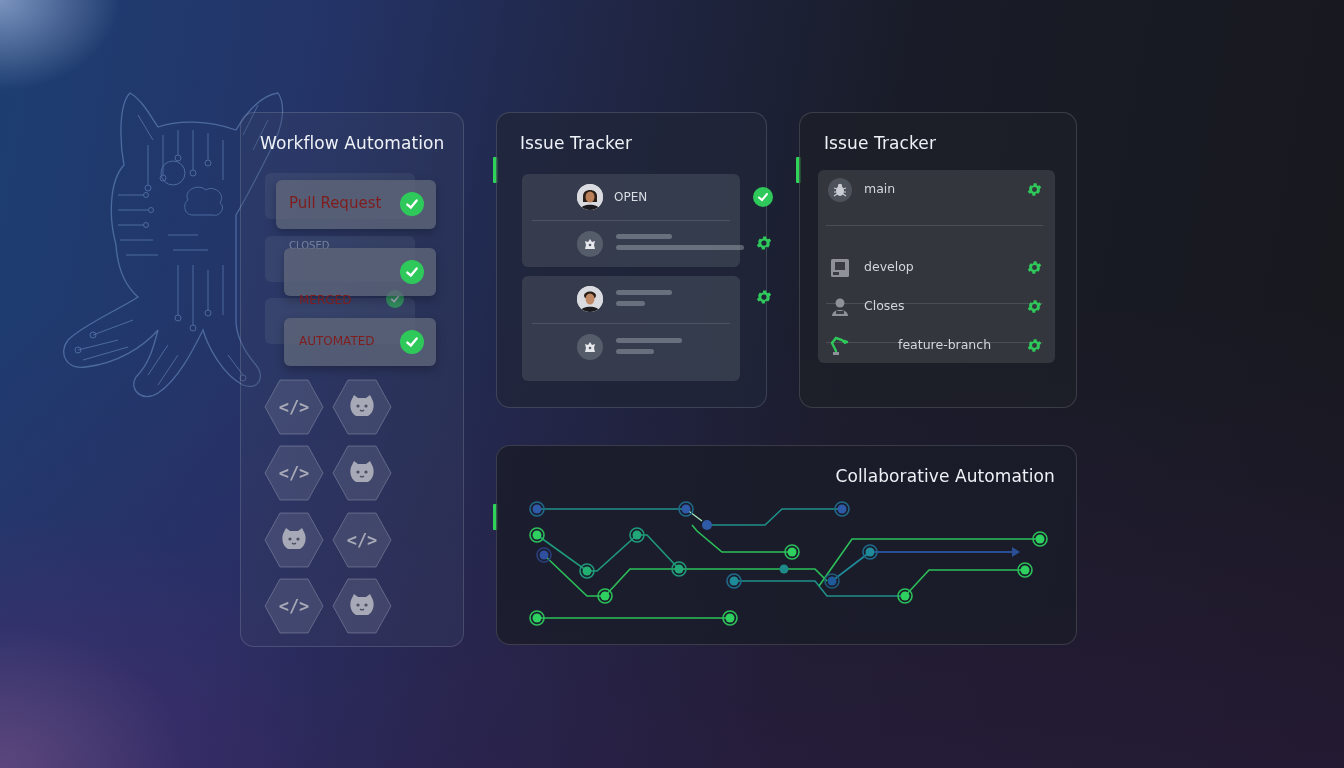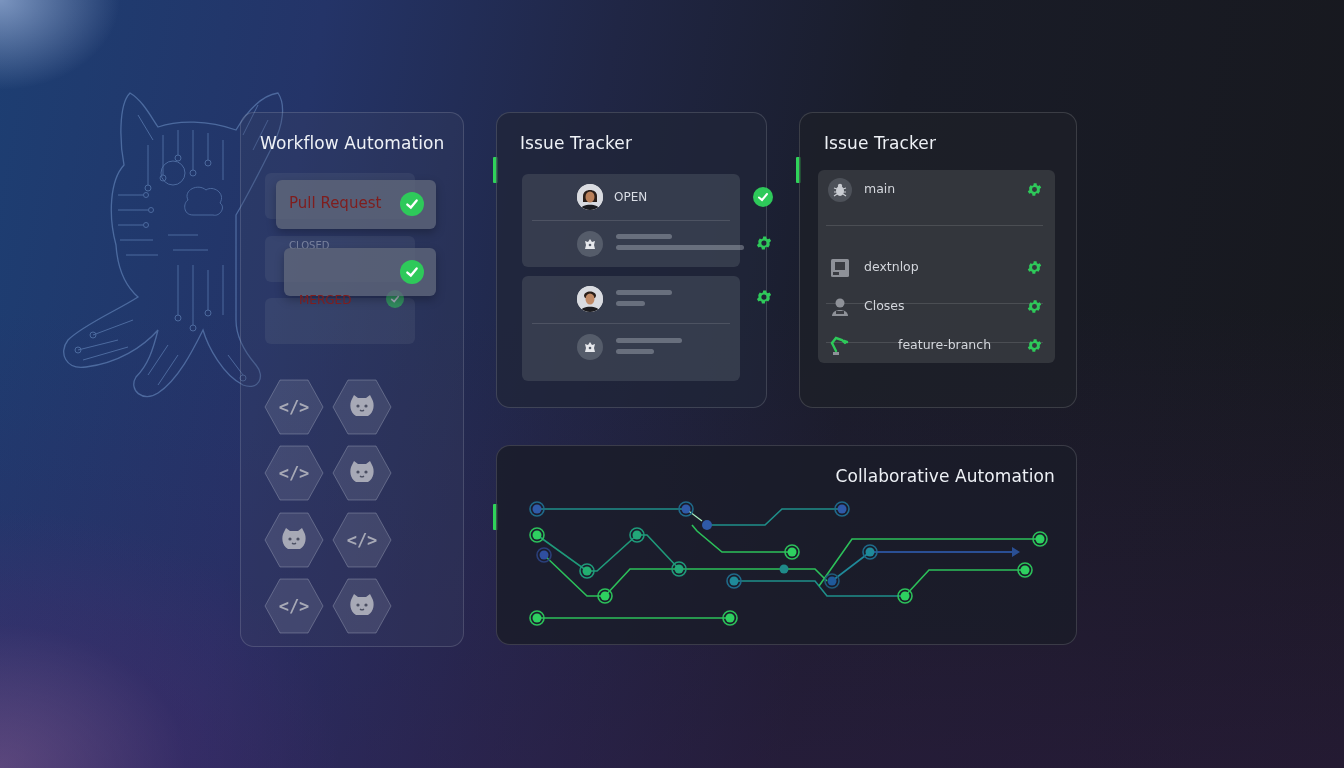--- a/index.html
+++ b/index.html
@@ -124,20 +124,28 @@
     </div>
   </div>
   <div class="wf-card" style="left:43px; top:135px; width:152px; height:48px;">
     <span class="label" style="top:16px; font-size:12px;margin-top:29px;">MERGED</span>
     <div class="check" style="right:12px; top:12px;">
       <svg width="14" height="14" viewBox="0 0 12 12">
           <path d="M2 6.5 L5 9 L10 3" stroke="#fff" stroke-width="2" fill="none" stroke-linecap="round"></path>
         </svg>
     </div>
   </div>
+  <div class="wf-card" style="left:43px; top:205px; width:152px; height:48px;">
+    <span class="label" style="top:16px; font-size:12px;">AUTOMATED</span>
+    <div class="check" style="right:12px; top:12px;">
+      <svg width="14" height="14" viewBox="0 0 12 12">
+          <path d="M2 6.5 L5 9 L10 3" stroke="#fff" stroke-width="2" fill="none" stroke-linecap="round"></path>
+        </svg>
+    </div>
+  </div>
 
   <div class="hex" style="left:23px; top:266px;">
     <svg viewBox="0 0 60 56">
         <path d="M16 1 L44 1 L59 28 L44 55 L16 55 L1 28 Z" fill="rgba(150,155,175,0.2)" stroke="rgba(200,205,220,0.3)" stroke-linejoin="round"></path>
       </svg>
     <div class="glyph">&lt;/&gt;</div>
   </div>
   <div class="hex" style="left:91px; top:266px;">
     <svg viewBox="0 0 60 56">
         <path d="M16 1 L44 1 L59 28 L44 55 L16 55 L1 28 Z" fill="rgba(150,155,175,0.2)" stroke="rgba(200,205,220,0.3)" stroke-linejoin="round"></path>
@@ -288,21 +296,21 @@
       <div class="br-sep"></div>
     </div>
     <div class="br-row" style="top:78px;">
       <div class="br-icon" style="border-radius:2px; background:transparent;">
         <svg width="20" height="20" viewBox="0 0 20 20">
             <rect x="1" y="1" width="18" height="18" rx="1.5" fill="#8e9198"></rect>
             <rect x="5" y="4" width="10" height="8" fill="#3a3c42"></rect>
             <rect x="3" y="14" width="6" height="3" fill="#3a3c42"></rect>
           </svg>
       </div>
-      <span class="br-label">dextnlop</span>
+      <span class="br-label">develop</span>
       <svg class="br-gear" viewBox="0 0 24 24">
           <path fill="#2ec95a" d="M19.4 13a7.5 7.5 0 0 0 0-2l2.1-1.6-2-3.5-2.5 1a7.7 7.7 0 0 0-1.7-1l-.4-2.7h-4l-.4 2.7a7.7 7.7 0 0 0-1.7 1l-2.5-1-2 3.5L4.6 11a7.5 7.5 0 0 0 0 2l-2.1 1.6 2 3.5 2.5-1a7.7 7.7 0 0 0 1.7 1l.4 2.7h4l.4-2.7a7.7 7.7 0 0 0 1.7-1l2.5 1 2-3.5zM12 15.5a3.5 3.5 0 1 1 0-7 3.5 3.5 0 0 1 0 7z"></path>
         </svg>
       <div class="br-sep"></div>
     </div>
     <div class="br-row" style="top:117px;padding-left:12px;">
       <div class="br-icon" style="background:transparent;">
         <svg width="20" height="20" viewBox="0 0 20 20" fill="#8e9198">
             <circle cx="10" cy="6" r="4.5"></circle>
             <path d="M2 19 C2 11 18 11 18 19 Z"></path>

